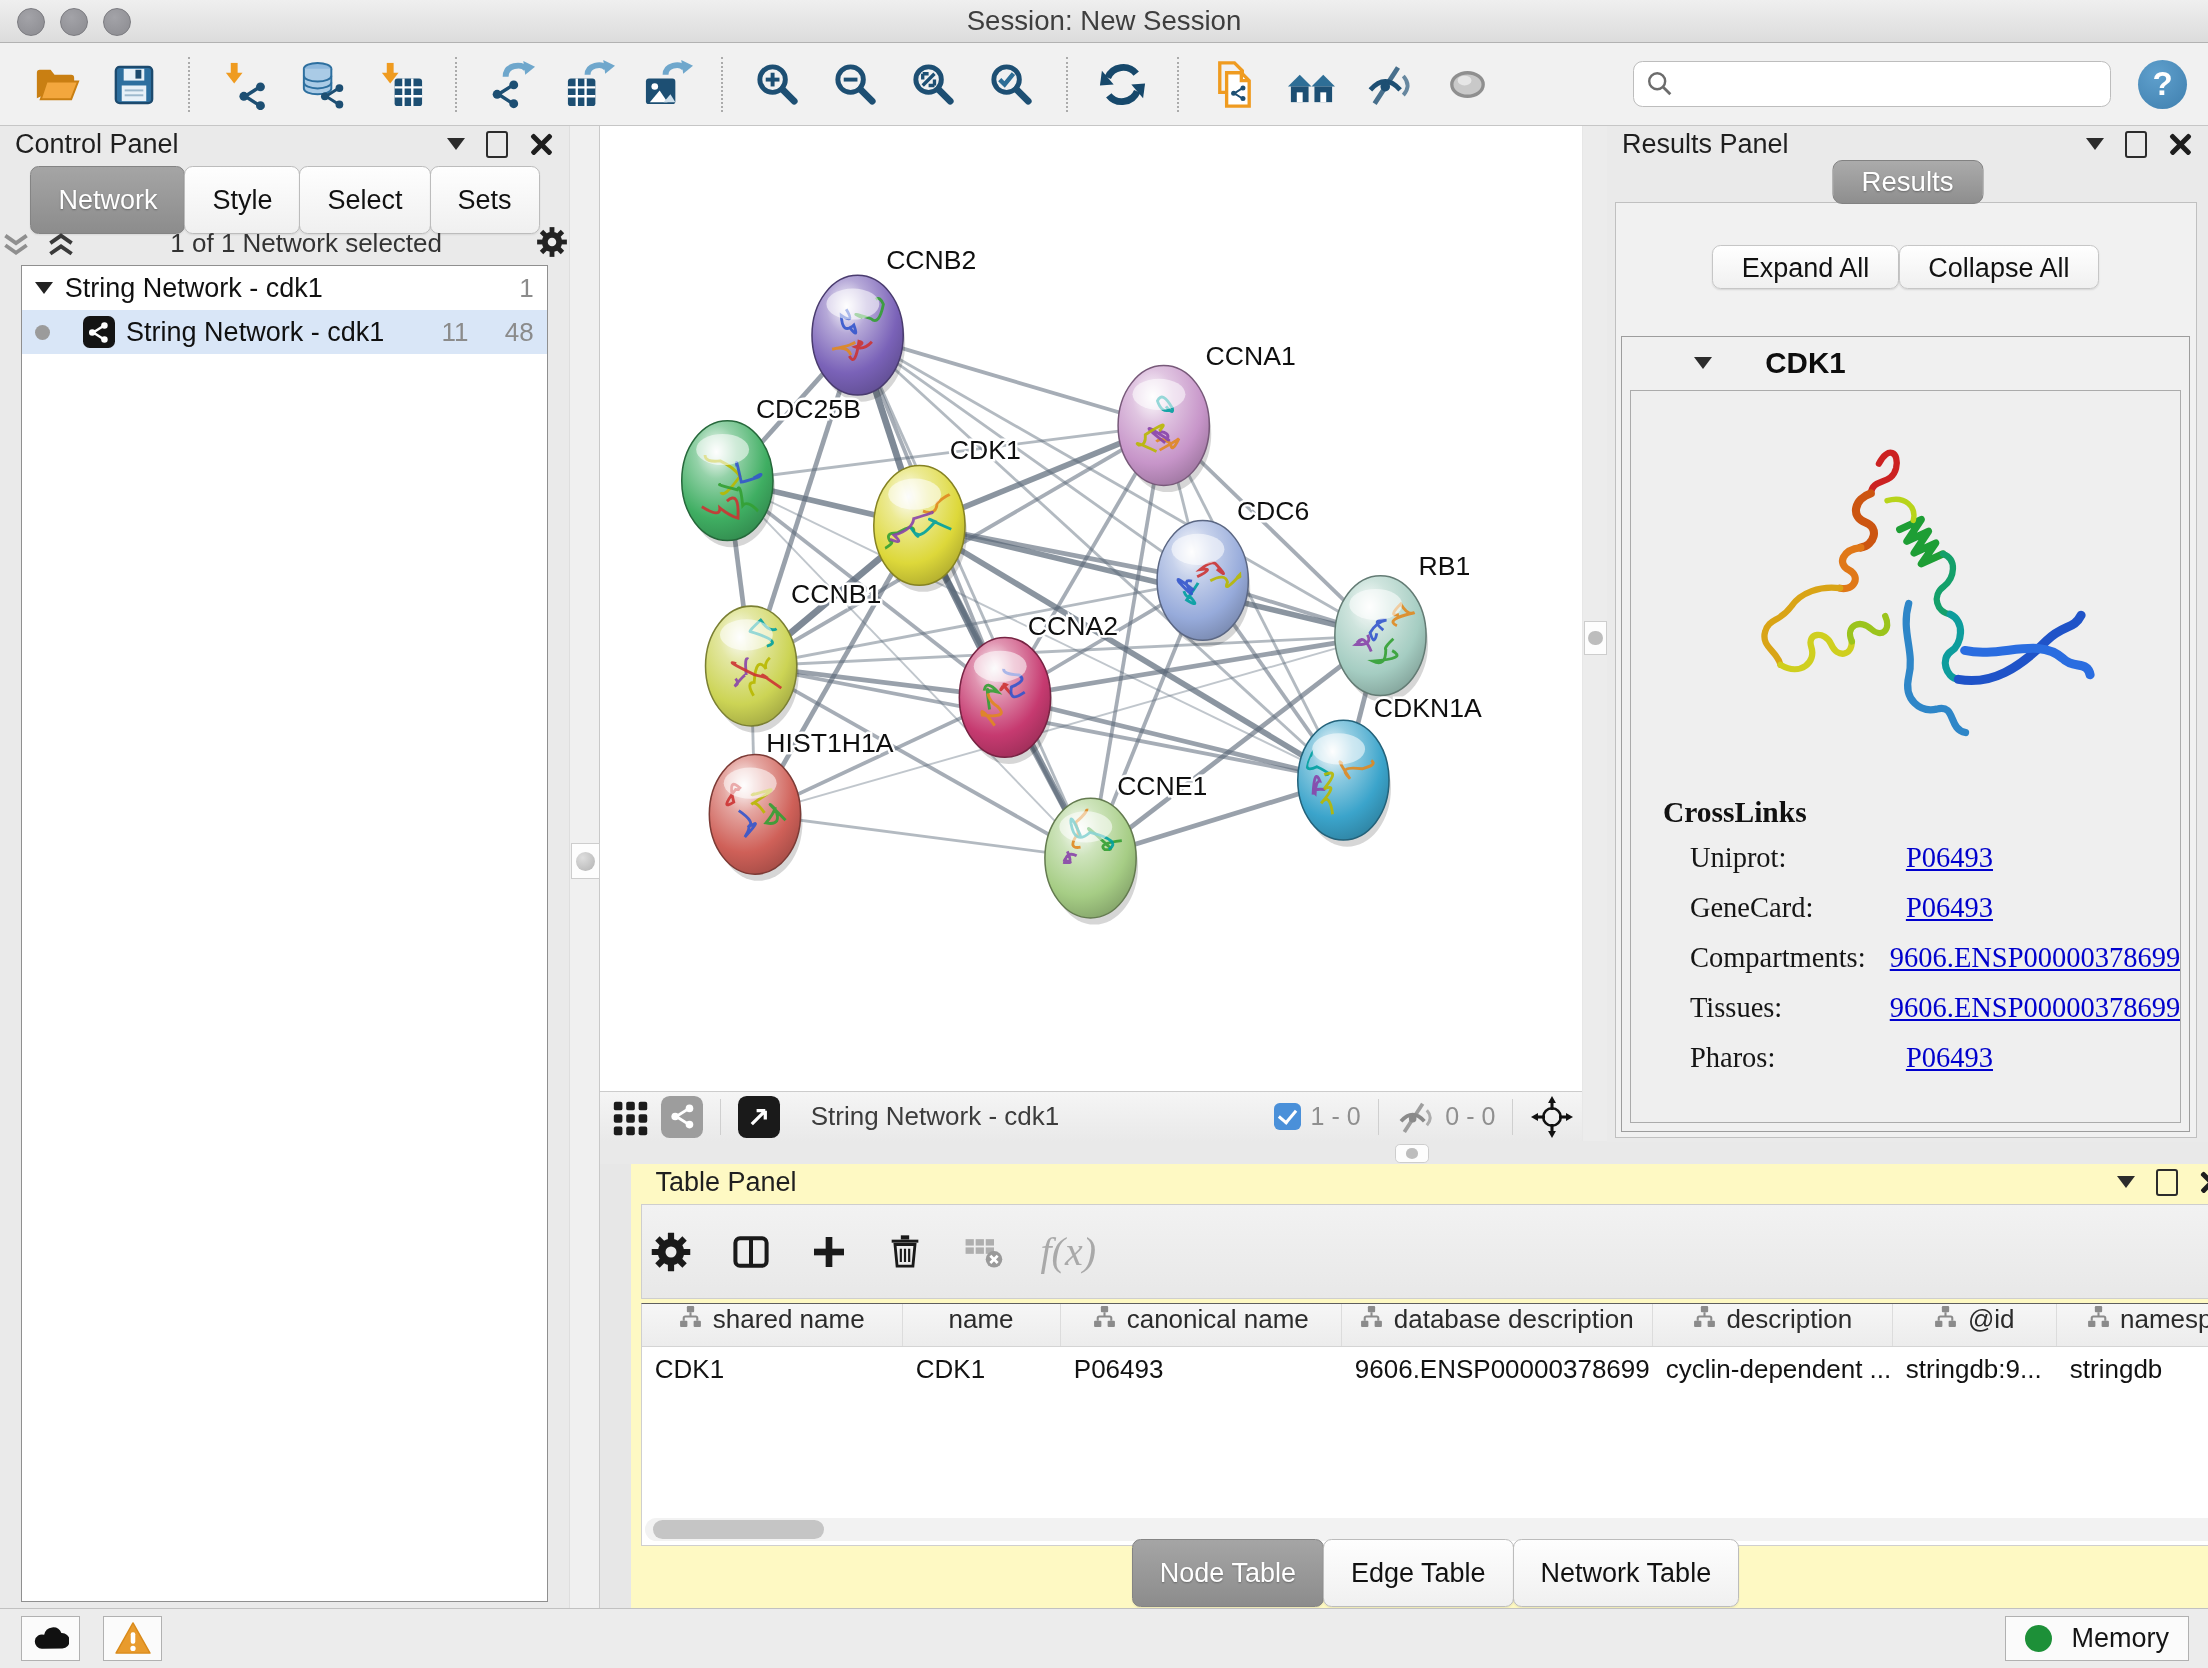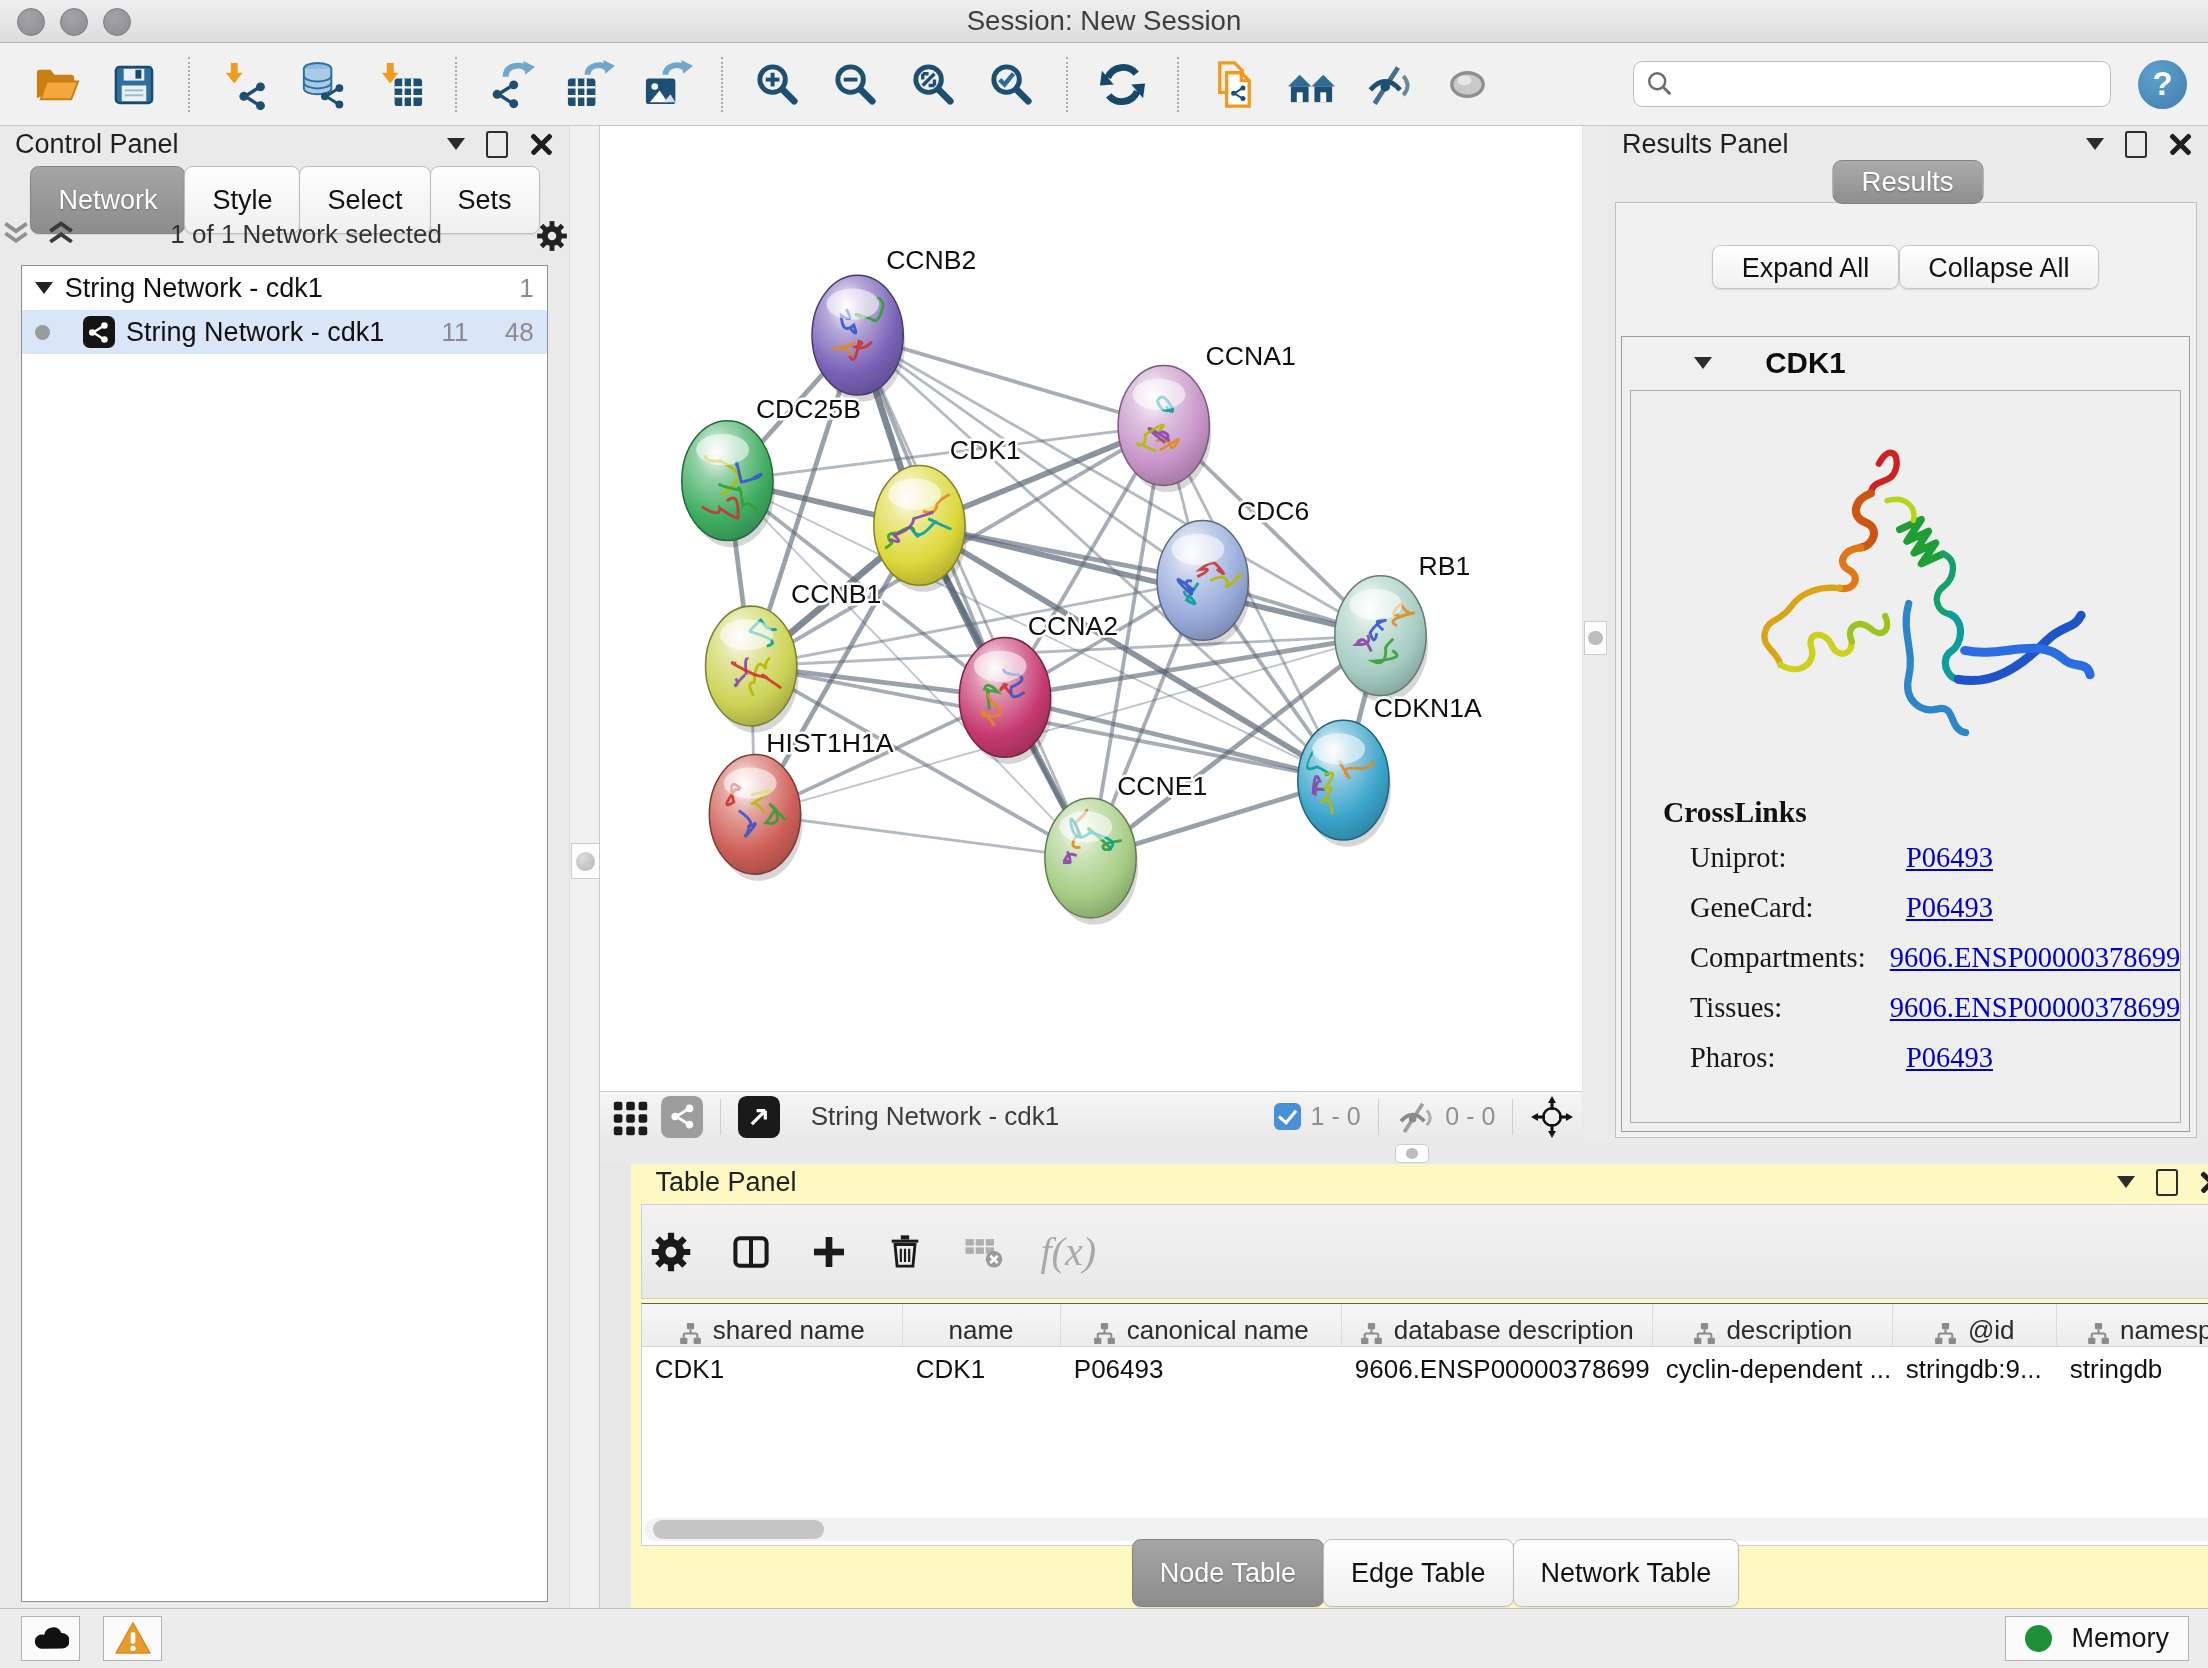--- a/index.html
+++ b/index.html
@@ -29,21 +29,21 @@
   .xicn::before,.xicn::after{content:"";position:absolute;left:-1px;top:10.5px;width:27px;height:4.8px;background:#1e1e1e;border-radius:1.9px}
   .xicn::before{transform:rotate(45deg)}.xicn::after{transform:rotate(-45deg)}
   .panel-hdr{position:absolute;left:0;top:0;width:100%;height:36px;display:flex;align-items:center;padding:0 15px;box-sizing:border-box;font-size:27px;color:#1f1f1f}
   .tabbtn{height:42px;line-height:42px;padding:12px 27px;font-size:27px;background:linear-gradient(#fefefe,#f0f0f0);border:1px solid #bcbcbc;border-radius:8.6px;margin-right:-1px;color:#111;box-shadow:0 1px 1.9px rgba(0,0,0,.08)}
   .tabbtn.sel{background:linear-gradient(#a5a5a5,#8c8c8c);color:#fff;border-color:#848484;text-shadow:0 1px 1.9px rgba(0,0,0,.3)}
   .btn{height:44px;line-height:44px;padding:0 28.5px;background:linear-gradient(#ffffff,#f0f0f0);border:1px solid #c6c6c6;border-radius:8.6px;font-size:27px;color:#111;box-shadow:0 1px 1.9px rgba(0,0,0,.12)}
 
   
   .cp{position:absolute;left:0;top:126px;width:569px;height:1484px;background:#eaeaea}
   .cp-tabs{position:absolute;top:40px;left:0;width:100%;display:flex;justify-content:center}
-  .cp-sub{position:absolute;top:93px;left:0;width:100%;height:40px;display:flex;align-items:flex-start;padding:0 0;box-sizing:border-box;gap:13.3px}
+  .cp-sub{position:absolute;top:93px;left:0;width:100%;height:40px;display:flex;align-items:flex-end;padding:0 0;box-sizing:border-box;gap:13.3px}
   .cp-status{flex:1;text-align:center;font-size:26px;color:#333}
   .cp-list{position:absolute;left:21px;right:21px;top:139px;bottom:7.6px;background:#fff;border:1px solid #8f8f8f}
   .trow{height:44px;display:flex;align-items:center;padding:0 13.3px;gap:11.4px;font-size:27px;color:#101010}
   .trow .cnt{color:#8b8b8b;font-size:26px}
   .trow.sel{background:#d9e6f7}
   .dot{width:15px;height:15px;border-radius:50%;background:#9b9b9b;flex:none}
   .sharesq{width:32px;height:32px;background:#141414;border-radius:6.7px;display:flex;align-items:center;justify-content:center;flex:none}
   .treetri{width:0;height:0;border-left:9.5px solid transparent;border-right:9.5px solid transparent;border-top:12.4px solid #222;flex:none}
 
   
@@ -85,21 +85,21 @@
   .xl-row{display:flex;align-items:center;height:50px;font-family:"Liberation Serif",serif;font-size:28.5px}
   .xl-label{margin-left:59px;width:195px;color:#151515}
   .xl-link{color:#0000cd;text-decoration:underline;margin-left:21px;cursor:pointer}
 
   
   .tp{position:absolute;left:631px;top:1164px;width:1608px;height:445px;background:#fef9c3}
   .tp-bar{position:absolute;left:9.5px;right:5.7px;top:40px;height:95px;background:linear-gradient(#f2f2f2,#e8e8e8);border:1px solid #cecece;display:flex;align-items:center;gap:36px;padding-left:7px;box-sizing:border-box}
   .fx{font-family:"Liberation Serif",serif;font-style:italic;font-size:40px;color:#a9a9a9}
   .tp-table{position:absolute;left:9.5px;right:5.7px;top:139px;bottom:63px;background:#fff;border:1px solid #cfcfcf;border-top:1.9px solid #5f5f5f;overflow:hidden}
   .thead{display:flex;height:42px;background:linear-gradient(#f6f6f6,#ececec);border-bottom:1px solid #d4d4d4}
-  .th{display:flex;align-items:flex-end;justify-content:center;gap:9.5px;font-size:26px;color:#2b2b2b;box-sizing:border-box;border-right:1px solid #dcdcdc;flex:none;overflow:hidden;white-space:nowrap}
+  .th{display:flex;align-items:flex-start;justify-content:center;gap:9.5px;font-size:26px;color:#2b2b2b;box-sizing:border-box;border-right:1px solid #dcdcdc;flex:none;overflow:hidden;white-space:nowrap}
   .tbrow{display:flex;height:45px;align-items:center}
   .td{font-size:26px;color:#121212;padding-left:13.3px;box-sizing:border-box;flex:none;white-space:nowrap;overflow:hidden}
   .hscroll{position:absolute;left:3.8px;right:3.8px;bottom:3.8px;height:23px;background:#f2f2f2;border-radius:11.4px}
   .hthumb{position:absolute;left:7.6px;top:1.9px;width:171px;height:19px;border-radius:9.5px;background:#c5c5c5}
   .tp-tabs{position:absolute;left:0;bottom:1.9px;width:100%;display:flex;justify-content:center}
 
   
   .statusbar{position:absolute;left:0;bottom:0;width:100%;height:59px;background:#ececec;border-top:1px solid #c1c1c1}
   .sbtn{position:absolute;top:6.7px;width:59px;height:45px;background:#fbfbfb;border:1.9px solid #b1b1b1;display:flex;align-items:center;justify-content:center;box-sizing:border-box}
   .membtn{position:absolute;right:19px;top:6.7px;height:45px;background:#fbfbfb;border:1.9px solid #b1b1b1;display:flex;align-items:center;gap:19px;padding:0 19px;font-size:27px;color:#141414;box-sizing:border-box}

